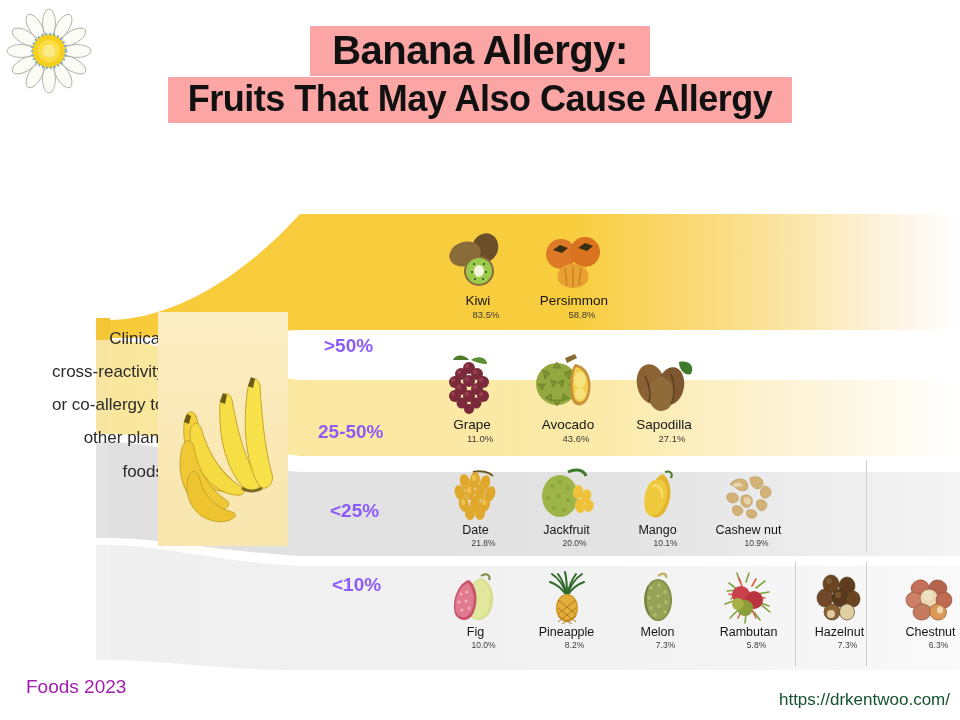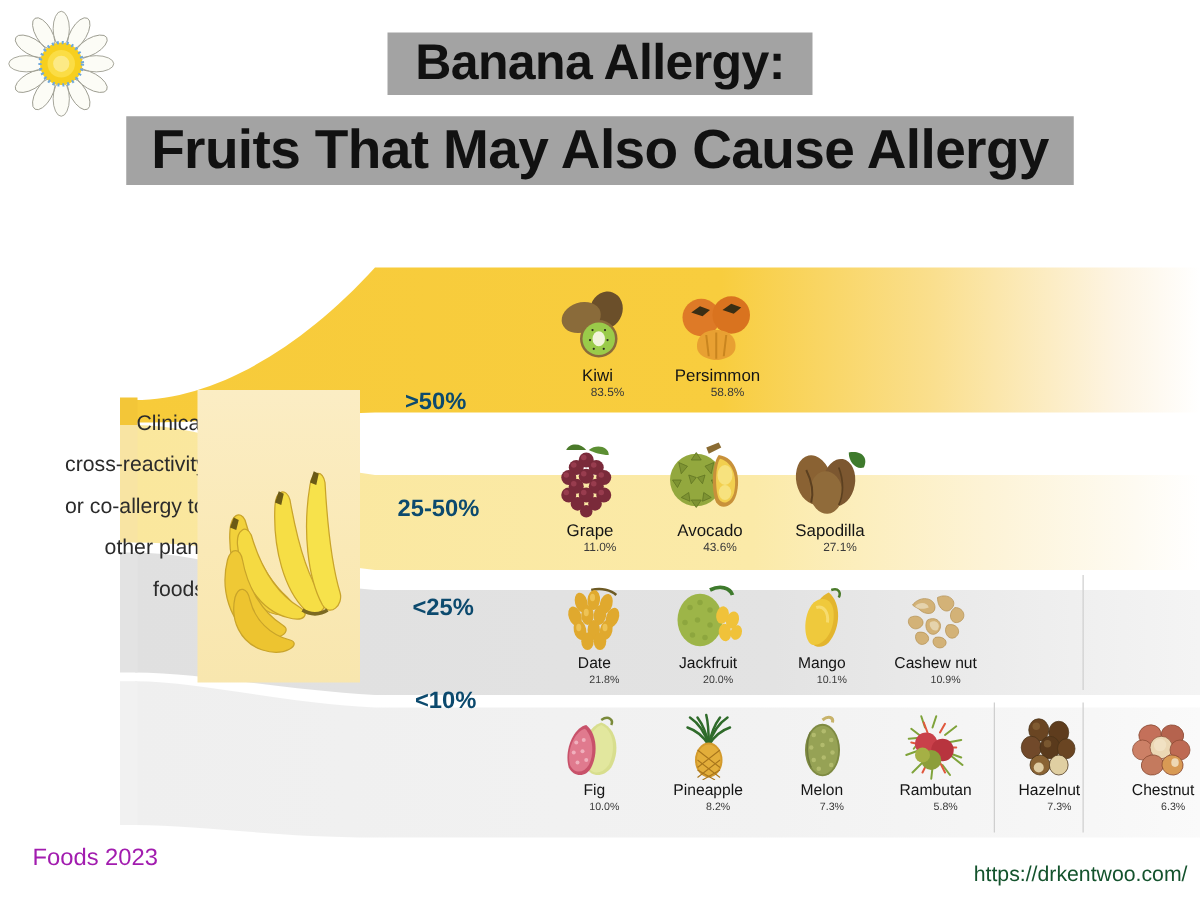--- a/index.html
+++ b/index.html
@@ -10,41 +10,41 @@
     overflow:hidden;
     position:relative;
   }
   .stage{position:absolute;left:0;top:0;width:960px;height:720px;}
 
   
   .logo{position:absolute;left:6px;top:8px;width:86px;height:86px;}
 
   
   .title-wrap{position:absolute;left:0;top:26px;width:960px;text-align:center;}
-  .title-line{display:inline-block;background:#a3a3a3;color:#111111;
+  .title-line{display:inline-block;background:#fca5a5;color:#111111;
     font-weight:bold;line-height:1.12;letter-spacing:-0.5px;}
   .title-line1{font-size:40px;padding:2px 22px 3px 22px;}
-  .title-line2{font-size:44px;padding:2px 20px 4px 20px;margin-top:17px;}
+  .title-line2{font-size:36px;padding:2px 20px 4px 20px;margin-top:1px;}
 
   
   .left-label{position:absolute;left:52px;top:322px;width:112px;
     text-align:right;color:#2b2b2b;font-size:17px;line-height:1.95;}
   .left-label div{white-space:nowrap;}
 
   
   .banana-box{position:absolute;left:158px;top:312px;width:130px;height:234px;
     background:linear-gradient(180deg,#FBEDC4 0%,#FAE9B6 55%,#F8E6AE 100%);}
   .banana-art{position:absolute;left:0;top:0;width:130px;height:234px;}
 
   
   .ribbons{position:absolute;left:0;top:190px;width:960px;height:500px;}
 
   
-  .pct{position:absolute;color:#0c4a6e;font-size:19px;font-weight:bold;
-    letter-spacing:0px;white-space:nowrap;}
+  .pct{position:absolute;color:#8b5cf6;font-size:19px;font-weight:bold;
+    letter-spacing:0px;white-space:nowrap;margin-top:24px;}
   .pct1{left:324px;top:311px;}
   .pct2{left:318px;top:397px;}
   .pct3{left:330px;top:476px;}
   .pct4{left:332px;top:550px;}
 
   
   .row{position:absolute;display:flex;}
   .cell{position:relative;display:flex;flex-direction:column;
     align-items:center;justify-content:flex-end;}
   .fruit-art{width:74px;height:64px;display:block;}

